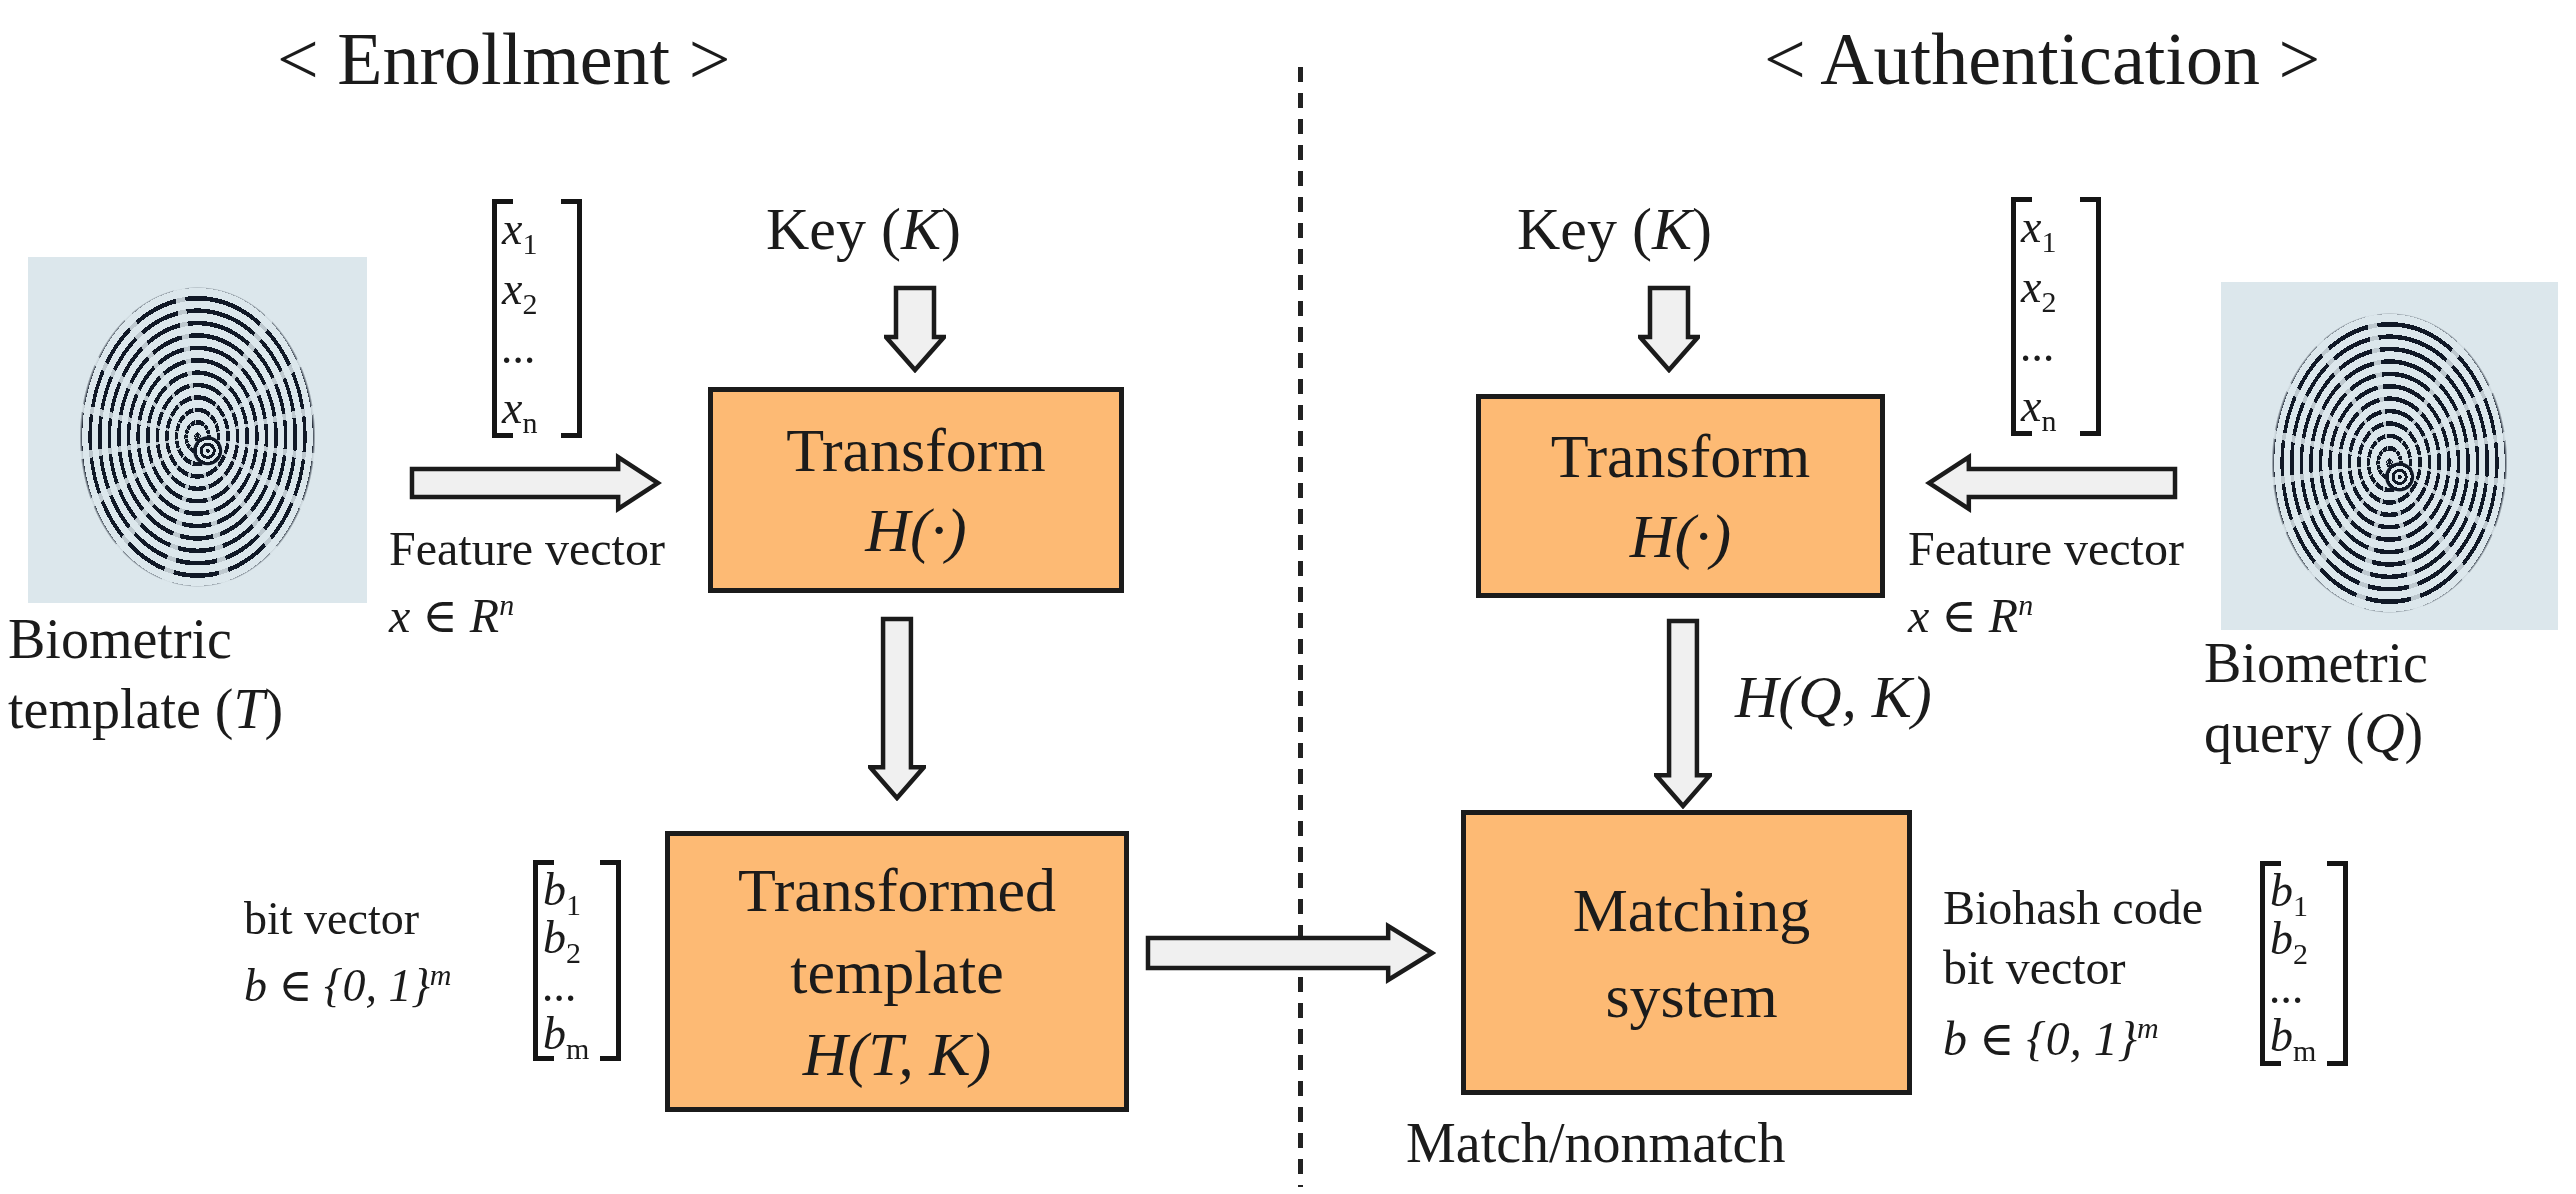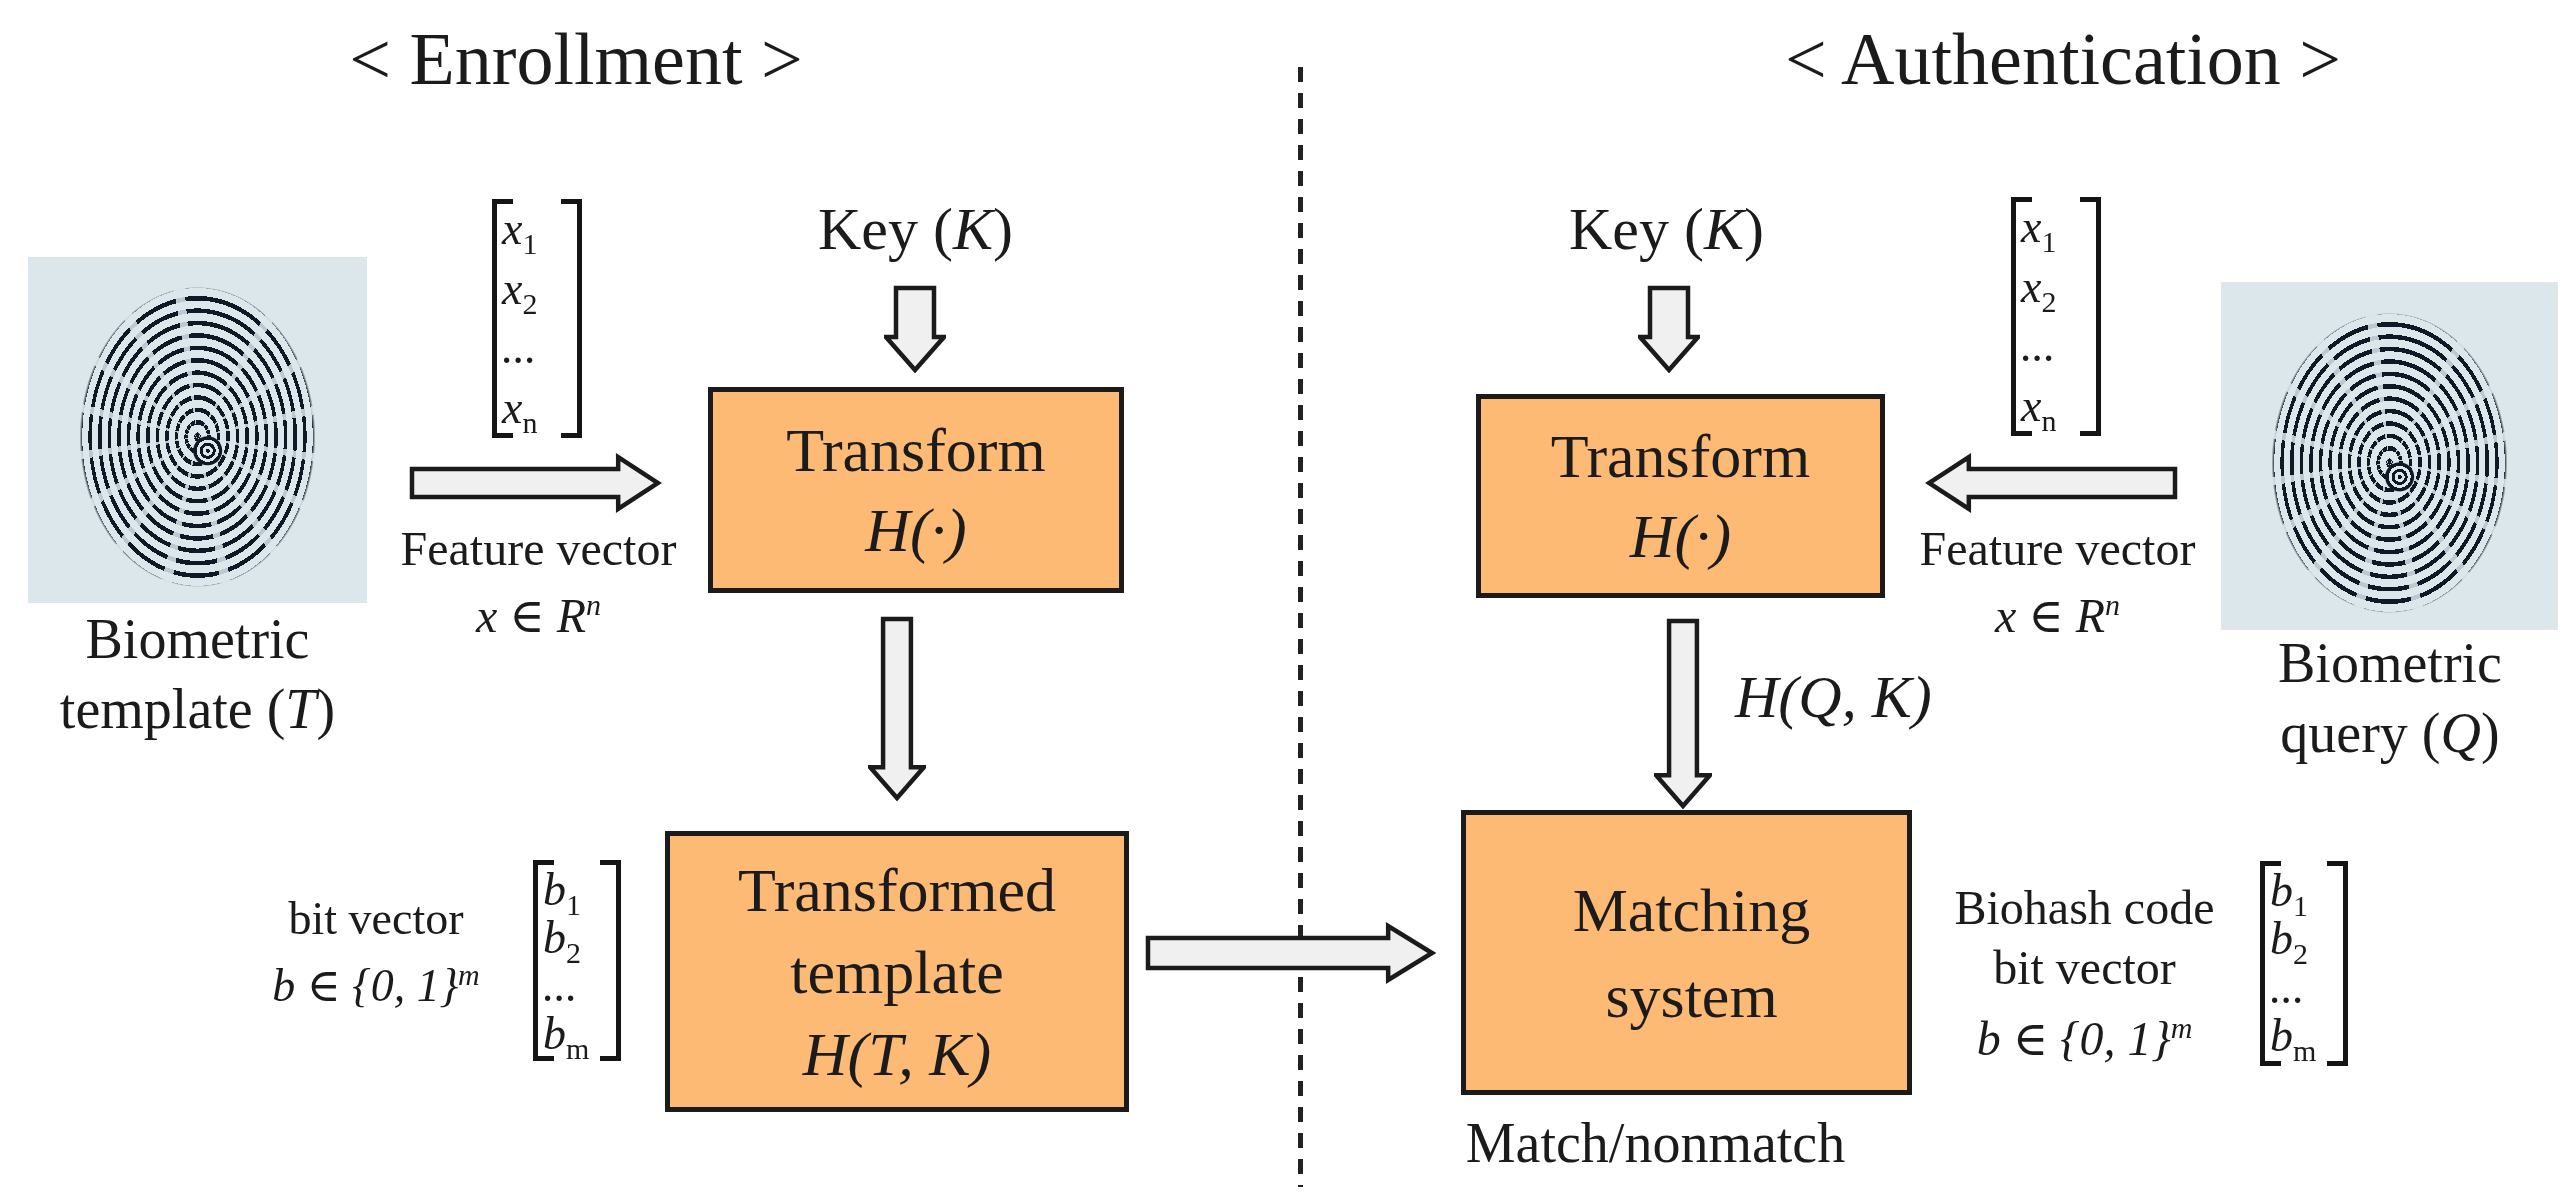--- a/index.html
+++ b/index.html
@@ -1,21 +1,21 @@
 <!DOCTYPE html>
 <html><head>
 <meta charset="utf-8">
 <style>
   html,body{margin:0;padding:0;background:#fff;}
   #canvas{
     position:relative;width:2576px;height:1195px;background:#ffffff;overflow:hidden;
     font-family:"Liberation Serif","DejaVu Serif",serif;color:#1b1b1b;
   }
   .abs{position:absolute;}
-  .ctr{text-align:center;}
+  .ctr{}
   .title{font-size:74px;line-height:78px;white-space:nowrap;}
   .keylabel{font-size:60px;line-height:64px;white-space:nowrap;}
   .it{font-style:italic;}
   .boxlabel{
     display:flex;flex-direction:column;align-items:center;justify-content:center;
     border:5px solid #1b1b1b;background:#fdba74;font-size:62px;line-height:80px;
   }
   .smalllabel{font-size:48px;line-height:56px;}
   .bitlabel{font-size:46px;line-height:56px;}
   .biolabel{font-size:48px;line-height:60px;}
@@ -167,21 +167,21 @@
     <polygon points="15,3 43,3 43,158 56,158 29,189 2,158 15,158" fill="#f0f0f0" stroke="#1b1b1b" stroke-width="4.5"></polygon>
   </svg>
 
   <div class="abs it" style="left:1735px;top:664px;width:279px;font-size:60px;line-height:66px;">H(Q, K)</div>
 
   <div class="abs boxlabel" style="left:1461px;top:810px;width:431px;height:275px;line-height:86px;padding-left:10px;">
     <div>Matching</div>
     <div>system</div>
   </div>
 
-  <div class="abs ctr" style="left:1456px;top:1113px;width:399px;font-size:56px;line-height:60px;">Match/nonmatch</div>
+  <div class="abs ctr" style="left:1406px;top:1113px;width:399px;font-size:56px;line-height:60px;">Match/nonmatch</div>
 
   <div class="abs biolabel ctr" style="left:1943px;top:878px;width:283px;">
     <div>Biohash code</div>
     <div>bit vector</div>
     <div class="mathline"><span>b ∈ {0, 1}</span><sup>m</sup></div>
   </div>
 
   <div class="vec" style="left:2260px;top:861px;width:88px;height:205px;">
     <div class="br-l"></div>
     <div class="br-r"></div>

